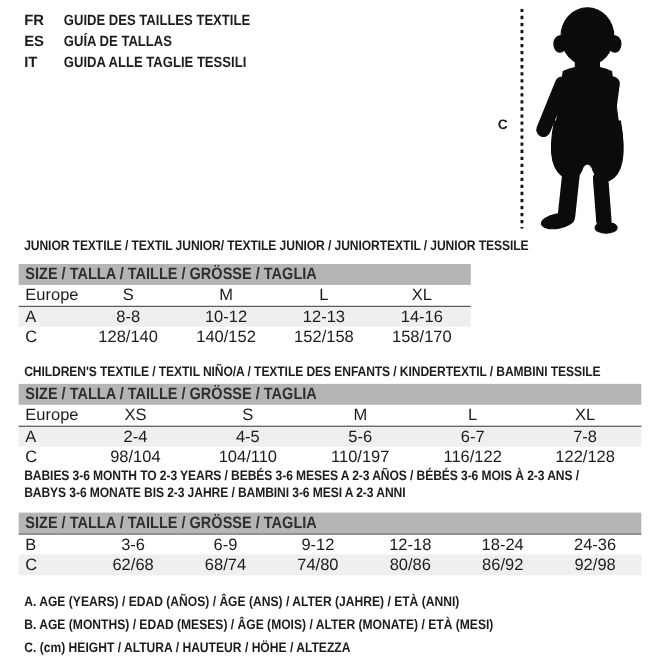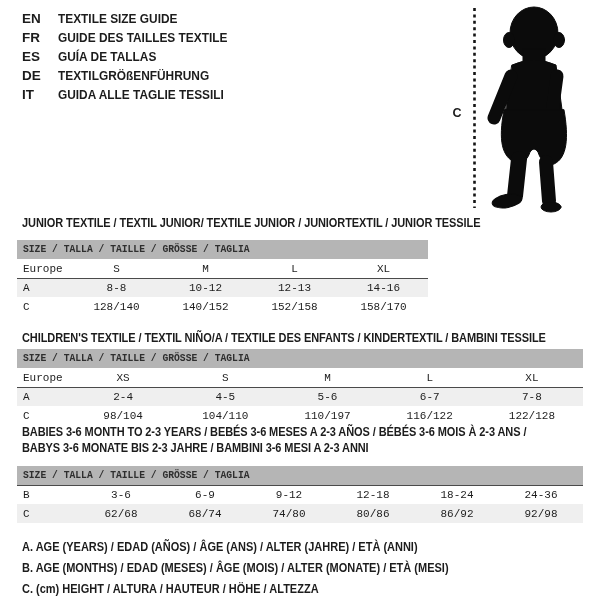--- a/index.html
+++ b/index.html
@@ -17,21 +17,21 @@
   .dash-line{position:absolute;left:472px;top:8px;width:5px;height:200px;}
   .fig-c{position:absolute;left:447px;top:106px;width:20px;text-align:center;
          font-weight:bold;font-size:12.5px;}
   .baby{position:absolute;left:484px;top:5px;width:95px;height:208px;}
 
   
   .sec-title{position:absolute;left:22px;font-weight:bold;font-size:12.5px;
              letter-spacing:-0.1px;line-height:16px;}
 
   
-  .tbl{position:absolute;left:17px;font-size:11px;font-family:Liberation Mono, monospace;}
+  .tbl{position:absolute;left:17px;font-size:15px;}
   .tbl,.tbl *{box-sizing:border-box;}
   .thead{height:19px;line-height:19px;background:#b5b5b5;color:#2e2e2e;
          font-weight:bold;padding-left:6px;overflow:hidden;}
   .trow{display:flex;align-items:center;height:19px;}
   .trow.alt{background:#efefef;}
   .trow.sep{border-top:1px solid #4a4a4a;}
   .lbl{width:55px;padding-left:6px;}
   .tbl-babies .lbl{width:62px;}
   .cell{flex:1;text-align:center;}
 
@@ -39,34 +39,26 @@
   .footnotes{position:absolute;left:22px;top:537px;font-weight:bold;font-size:12.5px;}
   .footnote{height:21px;line-height:21px;}
 </style>
 </head>
 <body>
 
 <div class="page">
 
   <div class="langs">
     <div class="lang-row">
-      <span class="lang-code">EN</span>
-      <span class="lang-label condensed">TEXTILE SIZE GUIDE</span>
-    </div>
-    <div class="lang-row">
       <span class="lang-code">FR</span>
       <span class="lang-label condensed">GUIDE DES TAILLES TEXTILE</span>
     </div>
     <div class="lang-row">
       <span class="lang-code">ES</span>
       <span class="lang-label condensed">GUÍA DE TALLAS</span>
-    </div>
-    <div class="lang-row">
-      <span class="lang-code">DE</span>
-      <span class="lang-label condensed">TEXTILGRÖßENFÜHRUNG</span>
     </div>
     <div class="lang-row">
       <span class="lang-code">IT</span>
       <span class="lang-label condensed">GUIDA ALLE TAGLIE TESSILI</span>
     </div>
   </div>
 
   <svg class="dash-line" viewBox="0 0 5 200">
     <line x1="2.5" y1="0" x2="2.5" y2="200" stroke="#141414" stroke-width="2.6" stroke-dasharray="3 3.4"></line>
   </svg>

